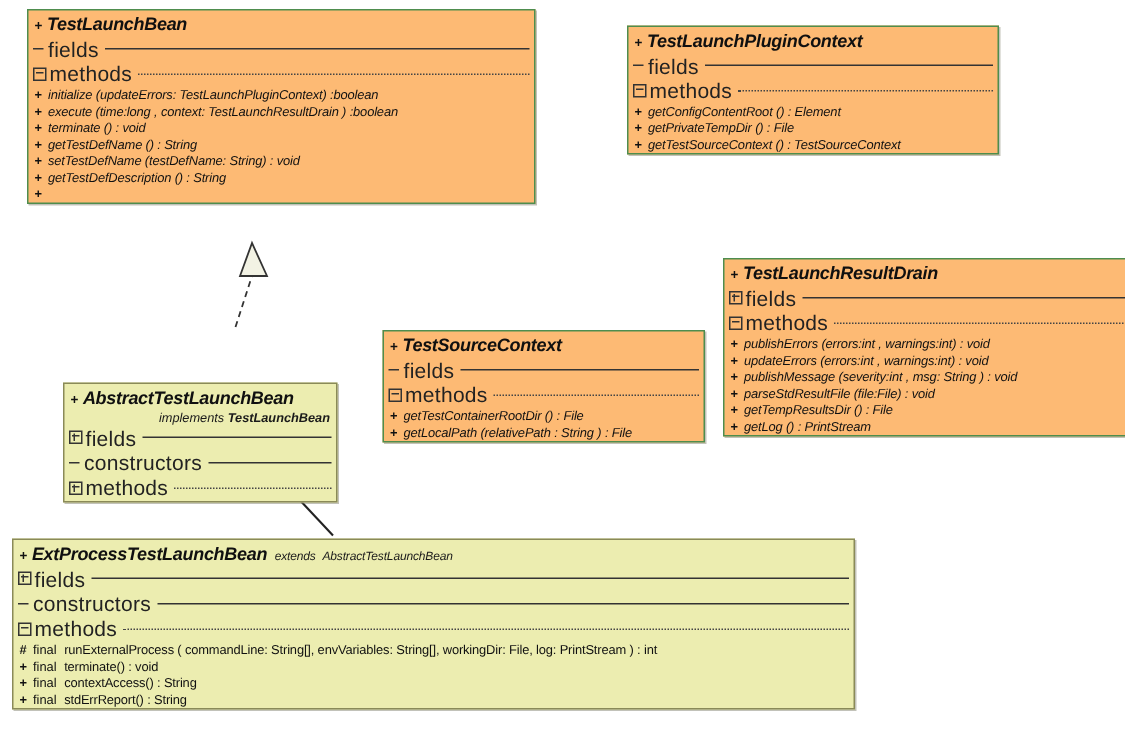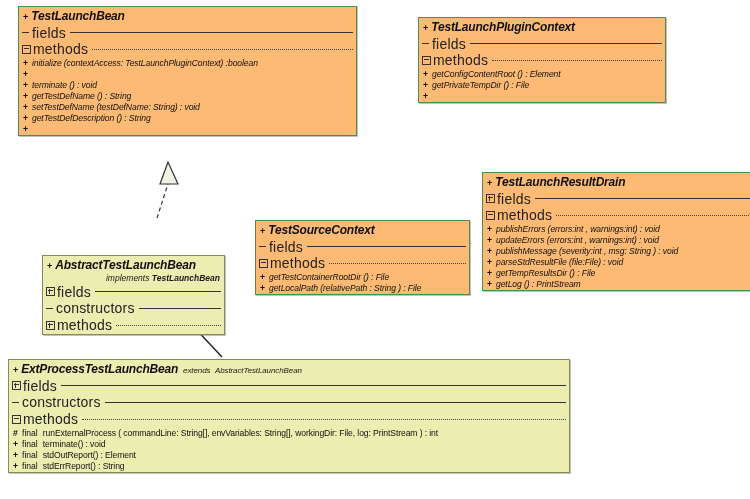--- a/index.html
+++ b/index.html
@@ -189,24 +189,25 @@
       <span class="sect-label">fields</span>
       <span class="rule"></span>
     </div>
     <div class="sect">
       <span class="toggle minus"></span>
       <span class="sect-label">methods</span>
       <span class="rule dotted"></span>
     </div>
     <div class="member">
         <span class="mvis">+</span>
-        <span class="msig">initialize (contextAccess: TestLaunchPluginContext) :boolean</span>
-      </div>
-    <div class="member">
-        <span class="mvis">+</span>
+        <span class="msig">initialize (updateErrors: TestLaunchPluginContext) :boolean</span>
+      </div>
+    <div class="member">
+        <span class="mvis">+</span>
+        <span class="msig">execute (time:long ,  context: TestLaunchResultDrain ) :boolean</span>
       </div>
     <div class="member">
         <span class="mvis">+</span>
         <span class="msig">terminate () : void</span>
       </div>
     <div class="member">
         <span class="mvis">+</span>
         <span class="msig">getTestDefName () : String</span>
       </div>
     <div class="member">
@@ -239,20 +240,21 @@
     <div class="member">
         <span class="mvis">+</span>
         <span class="msig">getConfigContentRoot () : Element</span>
       </div>
     <div class="member">
         <span class="mvis">+</span>
         <span class="msig">getPrivateTempDir () : File</span>
       </div>
     <div class="member">
         <span class="mvis">+</span>
+        <span class="msig">getTestSourceContext () : TestSourceContext</span>
       </div>
   </div>
 
   <div class="uml-box green" style="left:482px; top:172px; width:293px;">
     <div class="cls-header">
       <span class="vis">+</span><span class="cls-name">TestLaunchResultDrain</span>
     </div>
     <div class="sect">
       <span class="toggle plus"></span>
       <span class="sect-label">fields</span>
@@ -363,21 +365,21 @@
         <span class="msig">runExternalProcess ( commandLine: String[],  envVariables: String[],  workingDir: File,  log: PrintStream ) : int</span>
       </div>
     <div class="member plain">
         <span class="mvis">+</span>
         <span class="mmod">final</span>
         <span class="msig">terminate() : void</span>
       </div>
     <div class="member plain">
         <span class="mvis">+</span>
         <span class="mmod">final</span>
-        <span class="msig">stdOutReport() : Element</span>
+        <span class="msig">contextAccess() : String</span>
       </div>
     <div class="member plain">
         <span class="mvis">+</span>
         <span class="mmod">final</span>
         <span class="msig">stdErrReport() : String</span>
       </div>
   </div>
 
 </div>
 

